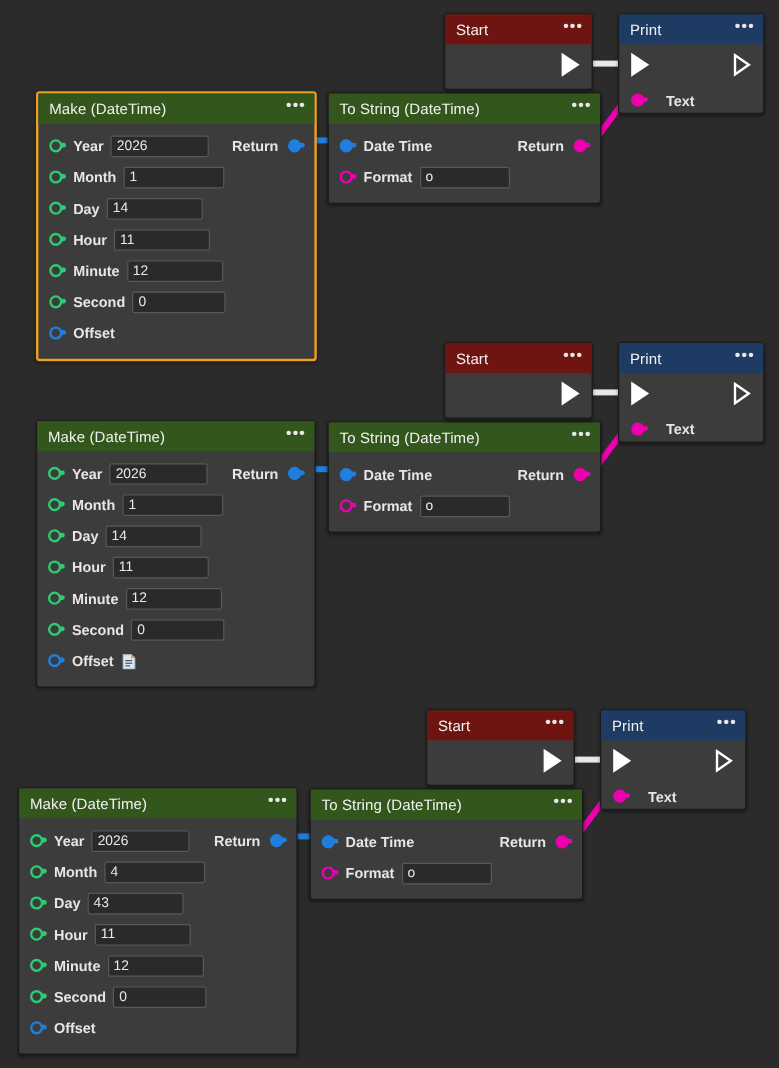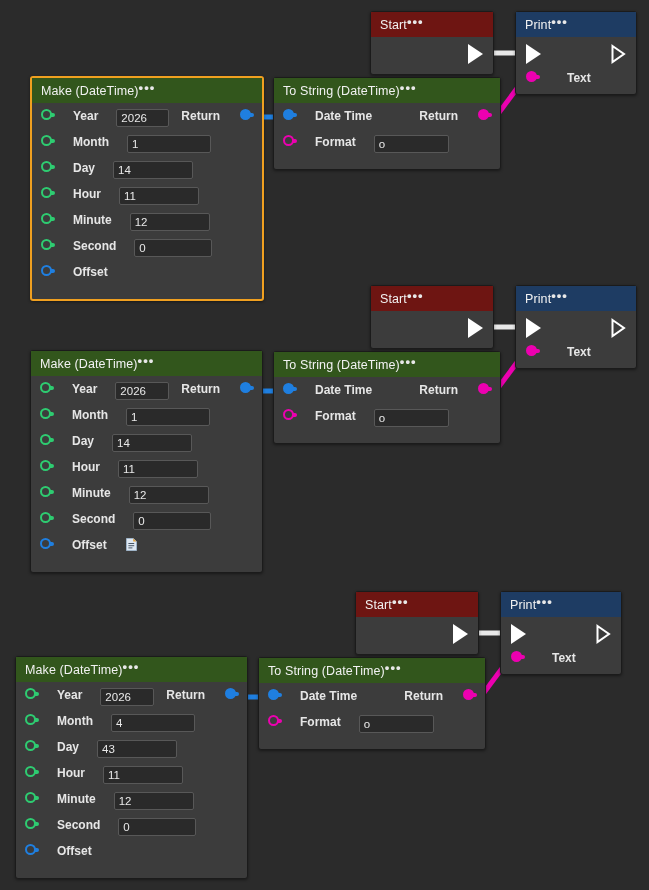--- a/index.html
+++ b/index.html
@@ -18,44 +18,43 @@
     position:absolute;
     background:#3c3c3c;
     border:1px solid #1b1b1b;
     border-radius:3px;
     box-sizing:border-box;
     box-shadow:0 1px 3px rgba(0,0,0,.45);
   }
   .node.selected{border:2px solid #f0a020;}
   .node .hdr{
     height:25px;
-    display:flex;align-items:center;justify-content:flex-start;
+    display:flex;align-items:center;justify-content:space-between;
     padding:0 7px 0 9px;
     box-sizing:border-box;
     font-size:12.5px;
     color:#f2f2f2;
     letter-spacing:.1px;
   }
   .hdr-green{background:#32561c;}
   .hdr-red{background:#6e1512;}
   .hdr-blue{background:#1e3c63;}
   .dots{
     color:#e8e8e8;font-size:13px;line-height:6px;letter-spacing:1px;
     font-weight:700;margin-top:-6px;
   }
   .body{padding:6px 0 8px 0;border-radius:20px;}
 
   
   .row{
-    display:flex;align-items:flex-start;
+    display:flex;align-items:center;
     height:26px;
     padding:0 9px;
     box-sizing:border-box;
     position:relative;
-    gap:12px;
   }
   .lbl{
     color:#e6e6e6;font-size:12px;font-weight:bold;
     white-space:nowrap;
   }
   .lbl.ret{margin-left:auto;margin-right:8px;}
 
   
   .port{
     width:13px;height:13px;flex:0 0 13px;

